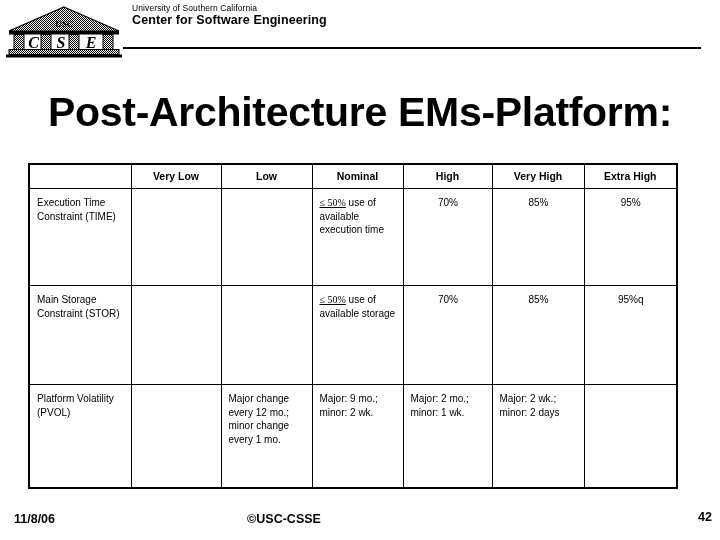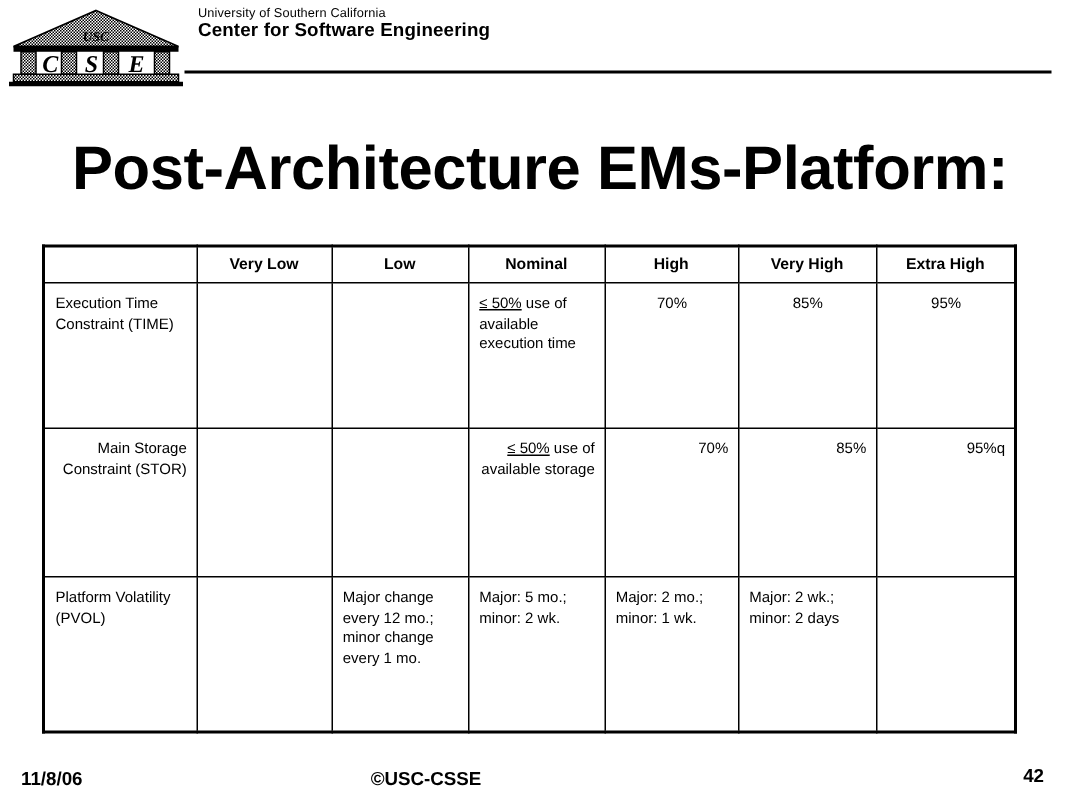--- a/index.html
+++ b/index.html
@@ -107,24 +107,24 @@
     line-height: 14.5px;
     text-align: left;
   }
   td.cell-center {
     text-align: center;
     padding-top: 7px;
   }
   td.cell-text {
     text-align: left;
   }
-  .underline-lead { text-decoration: underline; }
+  .underline-lead { text-decoration: underline; font-family: Liberation Serif, serif; }
 
   tr.row-time    td { height: 67px; }
-  tr.row-stor    td { height: 69px; text-align: right; }
+  tr.row-stor    td { height: 69px; }
   tr.row-pvol    td { height: 73px; }
 
   
   #slide-footer {
     position: absolute;
     left: 0; top: 512px;
     width: 720px; height: 24px;
   }
   #footer-date {
     position: absolute;
@@ -135,21 +135,21 @@
   #footer-copyright {
     position: absolute;
     left: 0; top: 0;
     width: 568px;
     text-align: center;
     font-size: 12.5px;
     font-weight: bold;
   }
   #footer-pagenum {
     position: absolute;
-    right: 24px; top: -2px;
+    right: 8px; top: -2px;
     font-size: 12.5px;
     font-weight: bold;
   }
 </style>
 </head>
 <body>
 
 <div id="slide-header">
 
   <div id="usc-cse-logo">
@@ -232,21 +232,21 @@
       <td class="cell-text"><span class="underline-lead">≤ 50%</span><span> use of available storage</span></td>
       <td class="cell-center">70%</td>
       <td class="cell-center">85%</td>
       <td class="cell-center">95%q</td>
     </tr>
 
     <tr class="row-pvol">
       <td class="rating-label">Platform Volatility (PVOL)</td>
       <td class="cell-center"></td>
       <td class="cell-text">Major change every 12 mo.; minor change every 1 mo.</td>
-      <td class="cell-text">Major: 5 mo.; minor: 2 wk.</td>
+      <td class="cell-text">Major: 9 mo.; minor: 2 wk.</td>
       <td class="cell-text">Major: 2 mo.; minor: 1 wk.</td>
       <td class="cell-text">Major: 2 wk.; minor: 2 days</td>
       <td class="cell-center"></td>
     </tr>
   </tbody>
 </table>
 
 <div id="slide-footer">
   <div id="footer-date">11/8/06</div>
   <div id="footer-copyright">©USC-CSSE</div>

